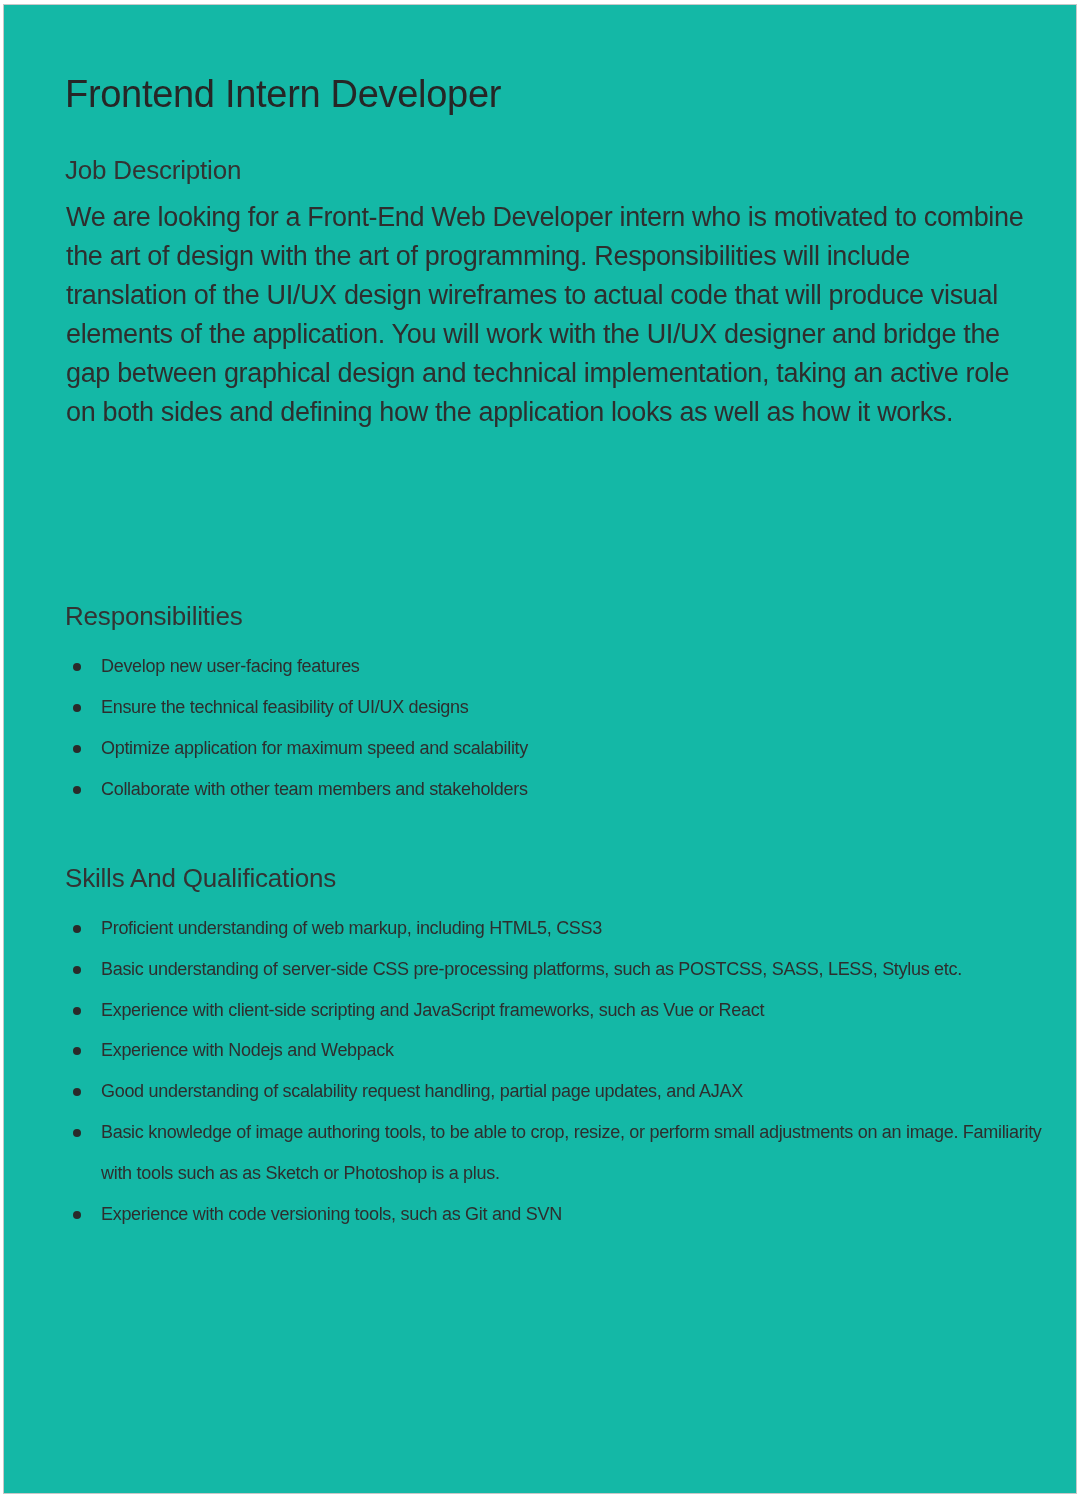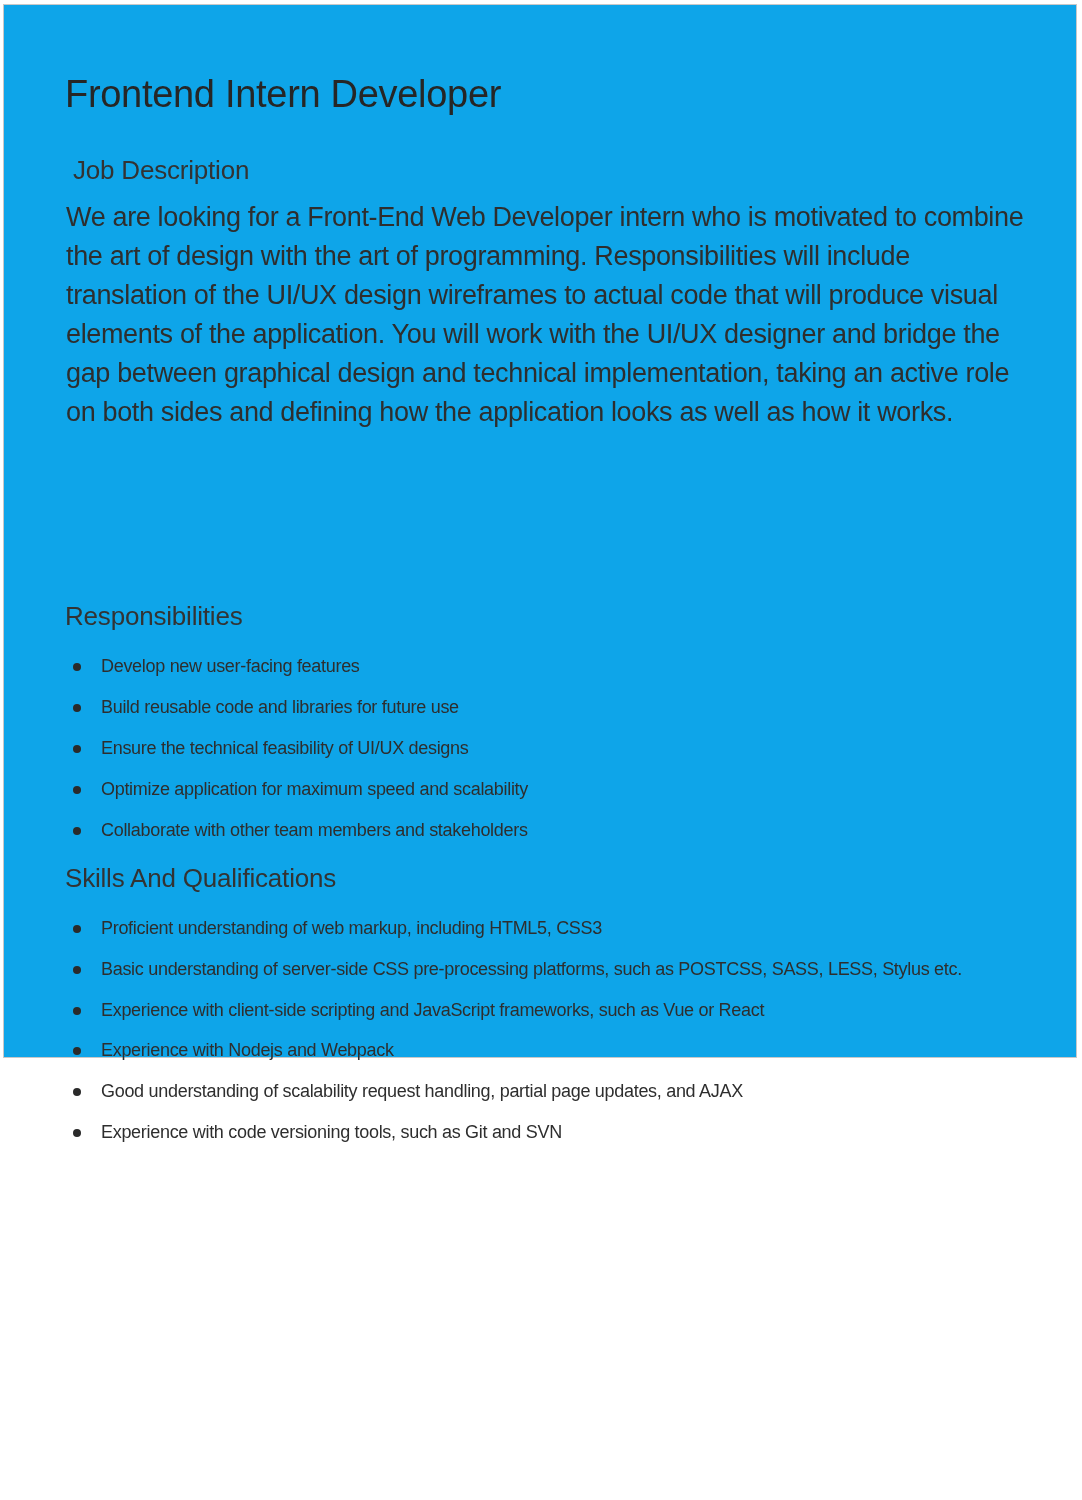--- a/index.html
+++ b/index.html
@@ -13,24 +13,24 @@
       position: relative;
       overflow: hidden;
       font-family: "Liberation Sans", "DejaVu Sans", sans-serif;
       color: #2b2b2b;
     }
     .card {
       position: absolute;
       left: 3px;
       top: 4px;
       width: 1074px;
-      height: 1054px;
+      height: 1490px;
       border: 1px solid #c8c8c8;
       box-sizing: border-box;
-      background: #0ea5e9;
+      background: #14b8a6;
     }
     .content {
       position: absolute;
       left: 61px;
       top: 0;
       width: 990px;
     }
     .title {
       position: absolute;
       top: 68px;
@@ -45,21 +45,21 @@
     .section-heading {
       position: absolute;
       left: 0;
       margin: 0;
       font-size: 26px;
       font-weight: normal;
       color: #333333;
       white-space: nowrap;
       letter-spacing: -0.2px;
     }
-    #h-jobdesc { top: 150px; margin-left: 8px; }
+    #h-jobdesc { top: 150px; }
     #h-resp { top: 596px; }
     #h-skills { top: 858px; }
     .desc {
       position: absolute;
       top: 193px;
       left: 1px;
       width: 965px;
       margin: 0;
       font-size: 27px;
       line-height: 39px;
@@ -101,29 +101,29 @@
 <div class="card">
   <div class="content">
     <h1 class="title">Frontend Intern Developer</h1>
 
     <h2 class="section-heading" id="h-jobdesc">Job Description</h2>
     <p class="desc">We are looking for a Front-End Web Developer intern who is motivated to combine the art of design with the art of programming. Responsibilities will include translation of the UI/UX design wireframes to actual code that will produce visual elements of the application. You will work with the UI/UX designer and bridge the gap between graphical design and technical implementation, taking an active role on both sides and defining how the application looks as well as how it works.</p>
 
     <h2 class="section-heading" id="h-resp">Responsibilities</h2>
     <ul class="bullets" id="resp-list">
       <li><span class="bullet-dot"></span><span>Develop new user-facing features</span></li>
-      <li><span class="bullet-dot"></span><span>Build reusable code and libraries for future use</span></li>
       <li><span class="bullet-dot"></span><span>Ensure the technical feasibility of UI/UX designs</span></li>
       <li><span class="bullet-dot"></span><span>Optimize application for maximum speed and scalability</span></li>
       <li><span class="bullet-dot"></span><span>Collaborate with other team members and stakeholders</span></li>
     </ul>
 
     <h2 class="section-heading" id="h-skills">Skills And Qualifications</h2>
     <ul class="bullets" id="skills-list">
       <li><span class="bullet-dot"></span><span>Proficient understanding of web markup, including HTML5, CSS3</span></li>
       <li><span class="bullet-dot"></span><span>Basic understanding of server-side CSS pre-processing platforms, such as POSTCSS, SASS, LESS, Stylus etc.</span></li>
       <li><span class="bullet-dot"></span><span>Experience with client-side scripting and JavaScript frameworks, such as Vue or React</span></li>
       <li><span class="bullet-dot"></span><span>Experience with Nodejs and Webpack</span></li>
       <li><span class="bullet-dot"></span><span>Good understanding of scalability request handling, partial page updates, and AJAX</span></li>
+      <li><span class="bullet-dot"></span><span>Basic knowledge of image authoring tools, to be able to crop, resize, or perform small adjustments on an image. Familiarity with tools such as as Sketch or Photoshop is a plus.</span></li>
       <li><span class="bullet-dot"></span><span>Experience with code versioning tools, such as Git and SVN</span></li>
     </ul>
   </div>
 </div>
 
 </body></html>

